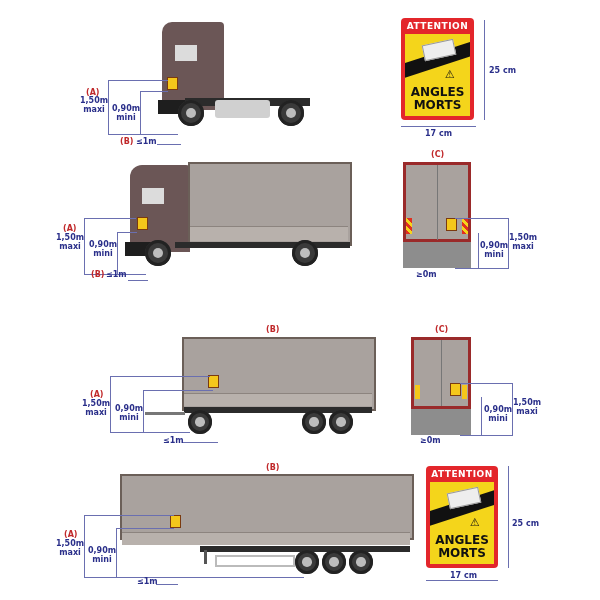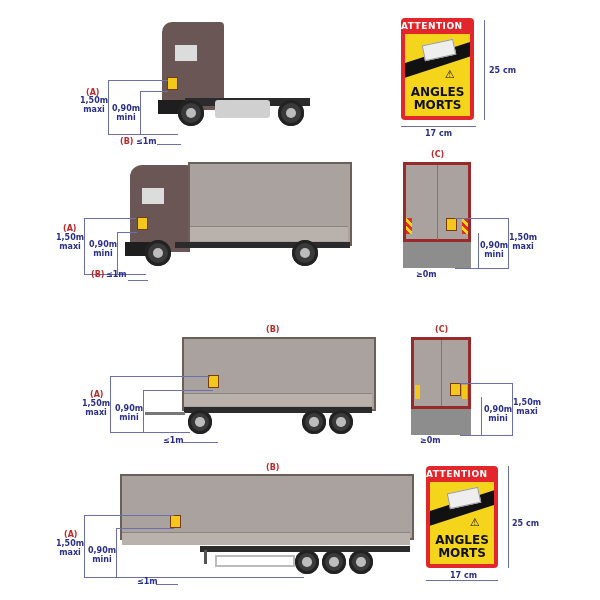--- a/index.html
+++ b/index.html
@@ -3,21 +3,21 @@
 <meta charset="utf-8">
 <style>
   html, body { margin:0; padding:0; background:#ffffff; }
   body { width:600px; height:600px; position:relative; overflow:hidden; font-family:"DejaVu Sans", sans-serif; }
   .abs { position:absolute; }
   .lbl-red { color:#c0282a; font-weight:bold; font-size:8px; }
   .lbl-blue { color:#2a2f8a; font-weight:bold; font-size:8px; line-height:9px; text-align:center; }
   .dim-v { position:absolute; border-left:1px solid #6a6fb0; }
   .dim-h { position:absolute; border-top:1px solid #6a6fb0; }
   .sticker { position:absolute; background:#e3262b; border-radius:4px; overflow:hidden; }
-  .sticker .hd { color:#fff; font-weight:bold; text-align:left; letter-spacing:0.5px; }
+  .sticker .hd { color:#fff; font-weight:bold; text-align:center; letter-spacing:0.5px; }
   .sticker .body { position:absolute; background:#f4d51b; overflow:hidden; }
   .sticker .ft { position:absolute; left:0; right:0; color:#111; font-weight:bold; text-align:center; line-height:1.0; }
   .mini-sticker { position:absolute; background:#f4c71b; border:1px solid #7a3a10; }
   .wheel { position:absolute; border-radius:50%; background:#3a3a3a; box-shadow: inset 0 0 0 3px #222; }
   .wheel::after { content:""; position:absolute; left:30%; top:30%; width:40%; height:40%; border-radius:50%; background:#bdbdbd; }
   .box { position:absolute; background:#a9a29e; border:2px solid #6b5f58; }
   .curtain { position:absolute; background:#b8b1ac; border-top:1px solid #8c847f; }
   .cab { position:absolute; background:#6b5656; }
 </style>
 </head>

